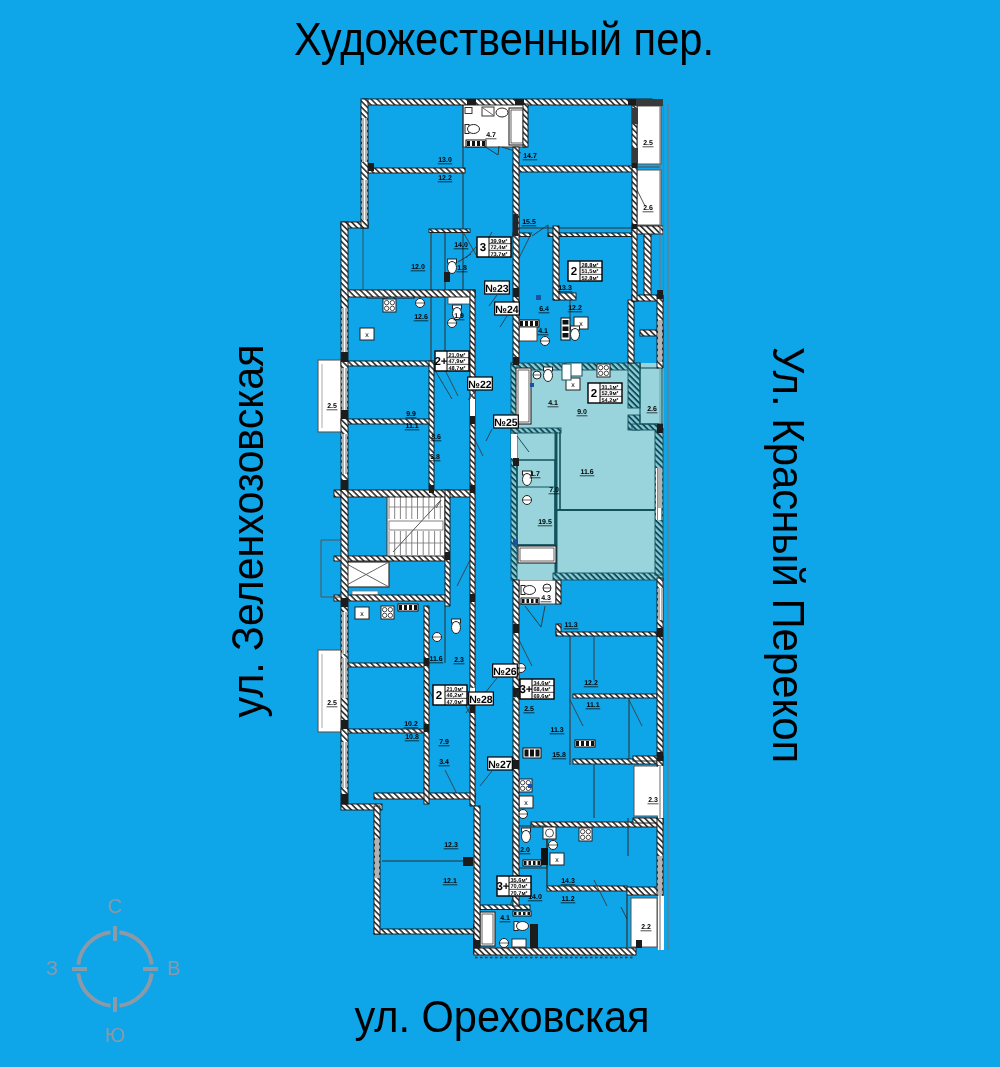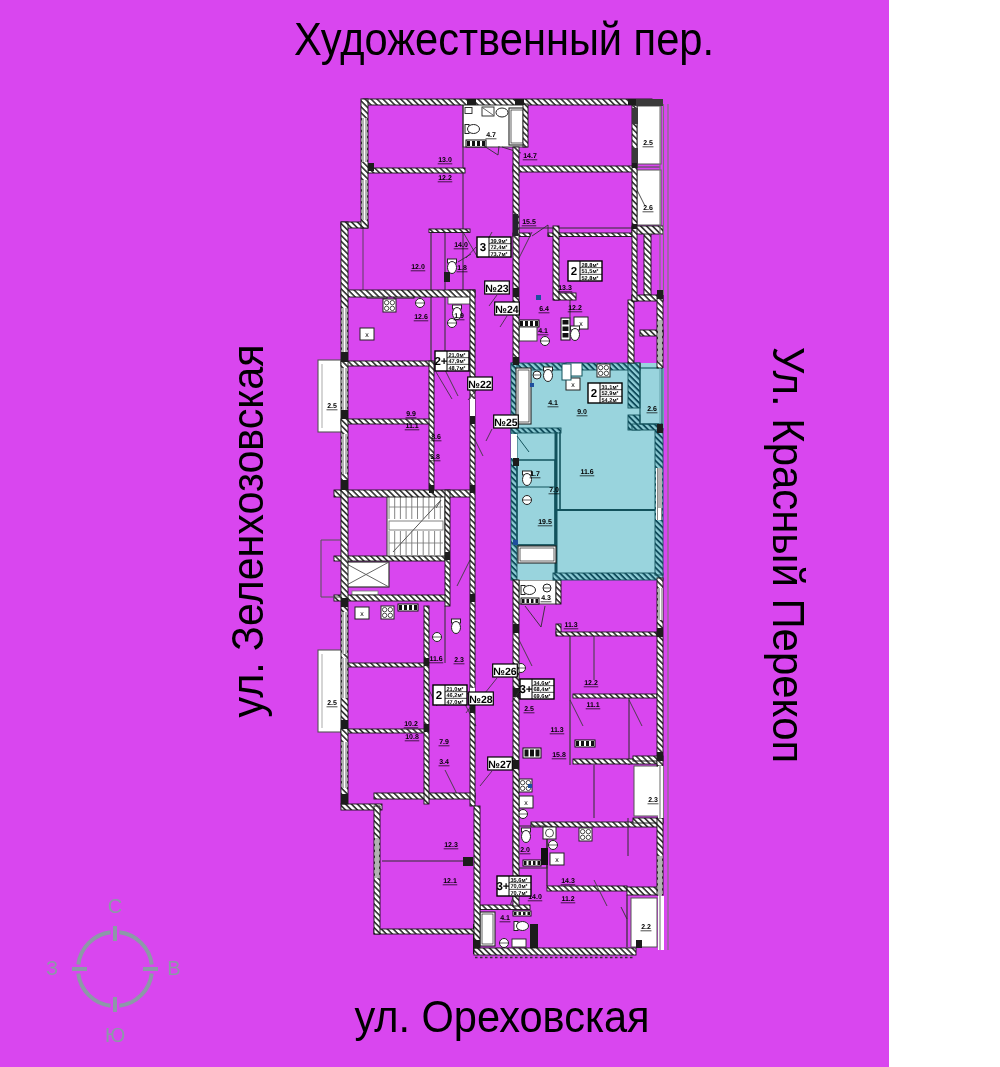--- a/index.html
+++ b/index.html
@@ -1,16 +1,16 @@
 <!DOCTYPE html>
 <html><head>
 <meta charset="utf-8">
 <style>
   html,body{margin:0;padding:0;background:#fff;-webkit-font-smoothing:antialiased;}
-  #page{position:relative;width:889px;height:1067px;background:#d946ef;overflow:hidden;
+  #page{position:relative;width:1000px;height:1067px;background:#0ea5e9;overflow:hidden;
         font-family:"Liberation Sans", sans-serif;}
   .street{position:absolute;color:#000;white-space:nowrap;}
   #t-top{font-size:46px;left:504px;top:12px;transform:translateX(-50%) scaleX(0.905);}
   #t-bottom{font-size:44px;left:502px;top:992px;transform:translateX(-50%) scaleX(0.944);}
   #t-left{font-size:44px;left:248px;top:531px;transform:translate(-50%,-50%) rotate(-90deg) scaleX(0.937);}
   #t-right{font-size:44px;left:788px;top:555px;transform:translate(-50%,-50%) rotate(90deg) scaleX(0.952);}
 </style>
 </head>
 <body>
 <div id="page">

